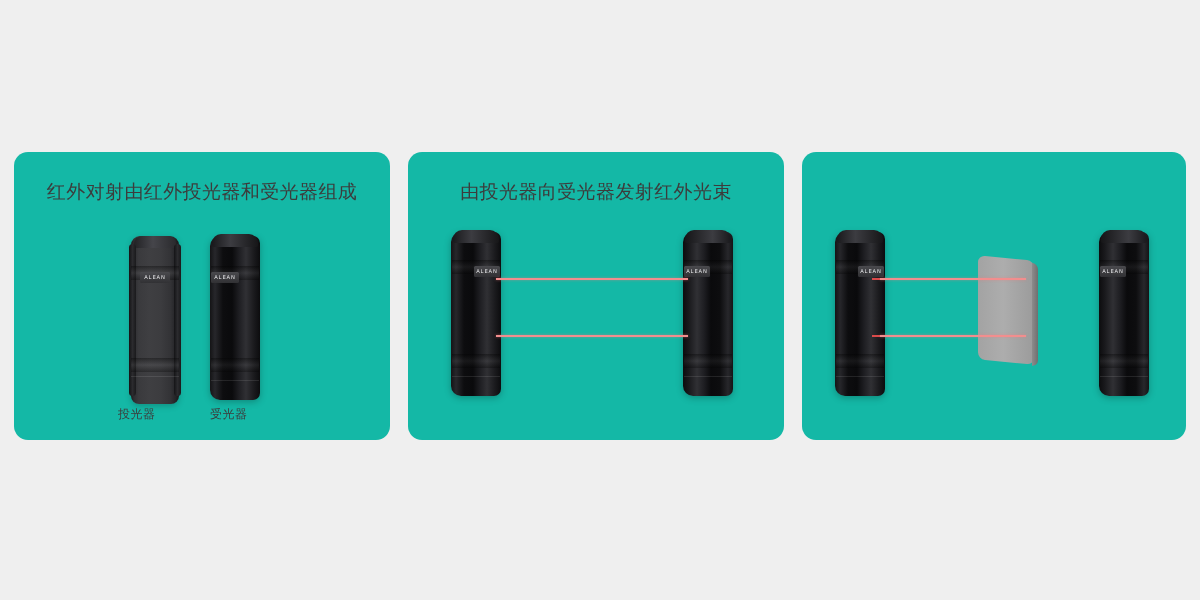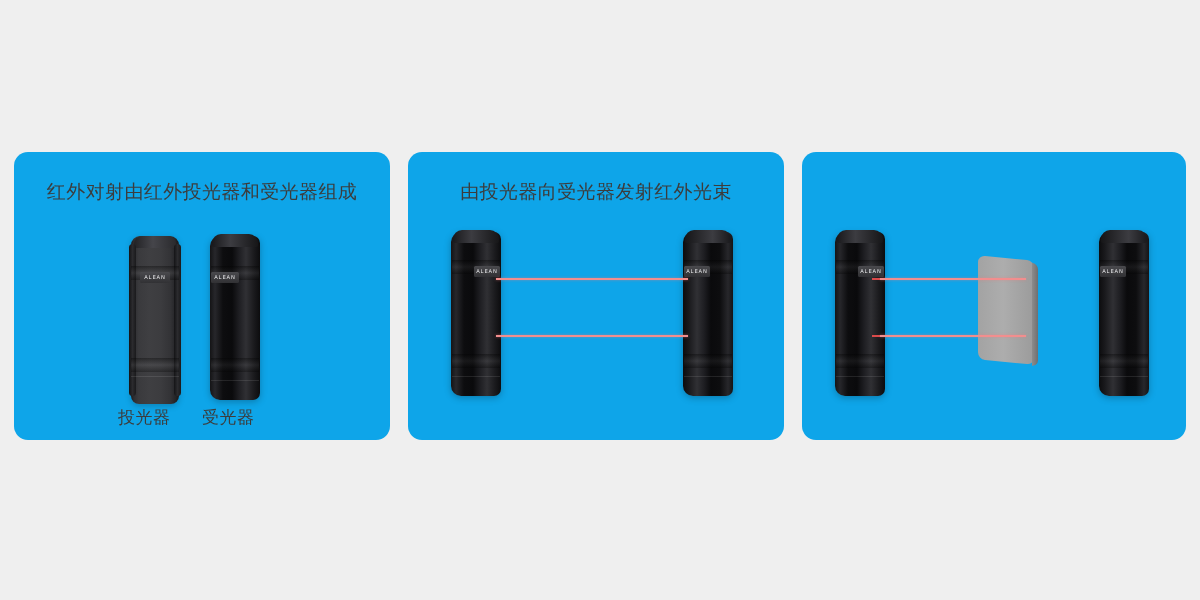--- a/index.html
+++ b/index.html
@@ -21,21 +21,21 @@
     left: 0; top: 0;
     width: 1200px;
     height: 600px;
   }
 
   
   .card {
     position: absolute;
     top: 152px;
     height: 288px;
-    background: #0ea5e9;
+    background: #14b8a6;
     border-radius: 14px;
     overflow: hidden;
   }
   .card-1 { left: 14px;  width: 376px; }
   .card-2 { left: 408px; width: 376px; }
   .card-3 { left: 802px; width: 384px; }
 
   .card-title {
     position: absolute;
     top: 26px;
@@ -178,27 +178,27 @@
   
   .c1-emitter  { left: 113px; top: 20px; }
   .c1-receiver { left: 193px; top: 18px; }
 
   .c1-emitter .brand  { left: 13px; top: 36px; width: 30px; }
   .c1-receiver .brand { left: 4px;  top: 38px; width: 28px; }
 
   .unit-label {
     position: absolute;
     top: 190px;
-    font-size: 17px;
+    font-size: 12px;
     color: #3c3c3c;
     letter-spacing: 0.5px;
     white-space: nowrap;
   }
   .label-emitter  { left: 104px; }
-  .label-receiver { left: 188px; }
+  .label-receiver { left: 196px; }
 
   
   .beam {
     position: absolute;
     height: 2px;
     background: #f28e8e;
     box-shadow: 0 0 3px rgba(242,120,120,0.55);
   }
   .beam-cap {
     position: absolute;

